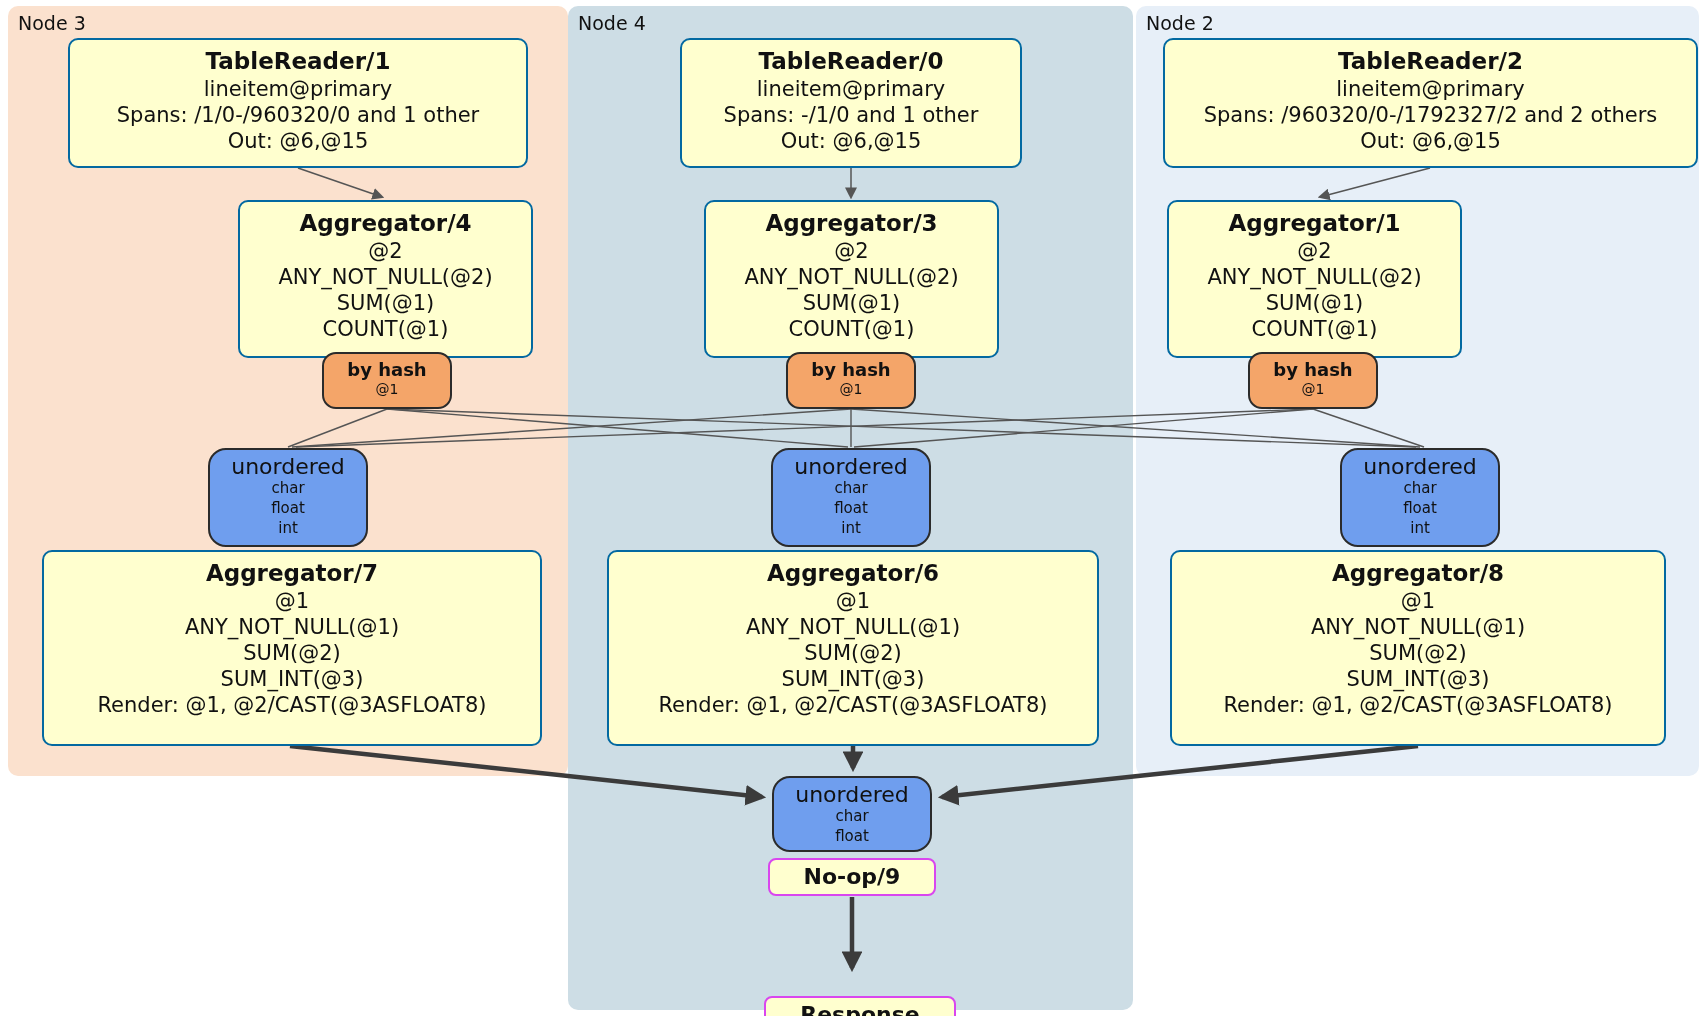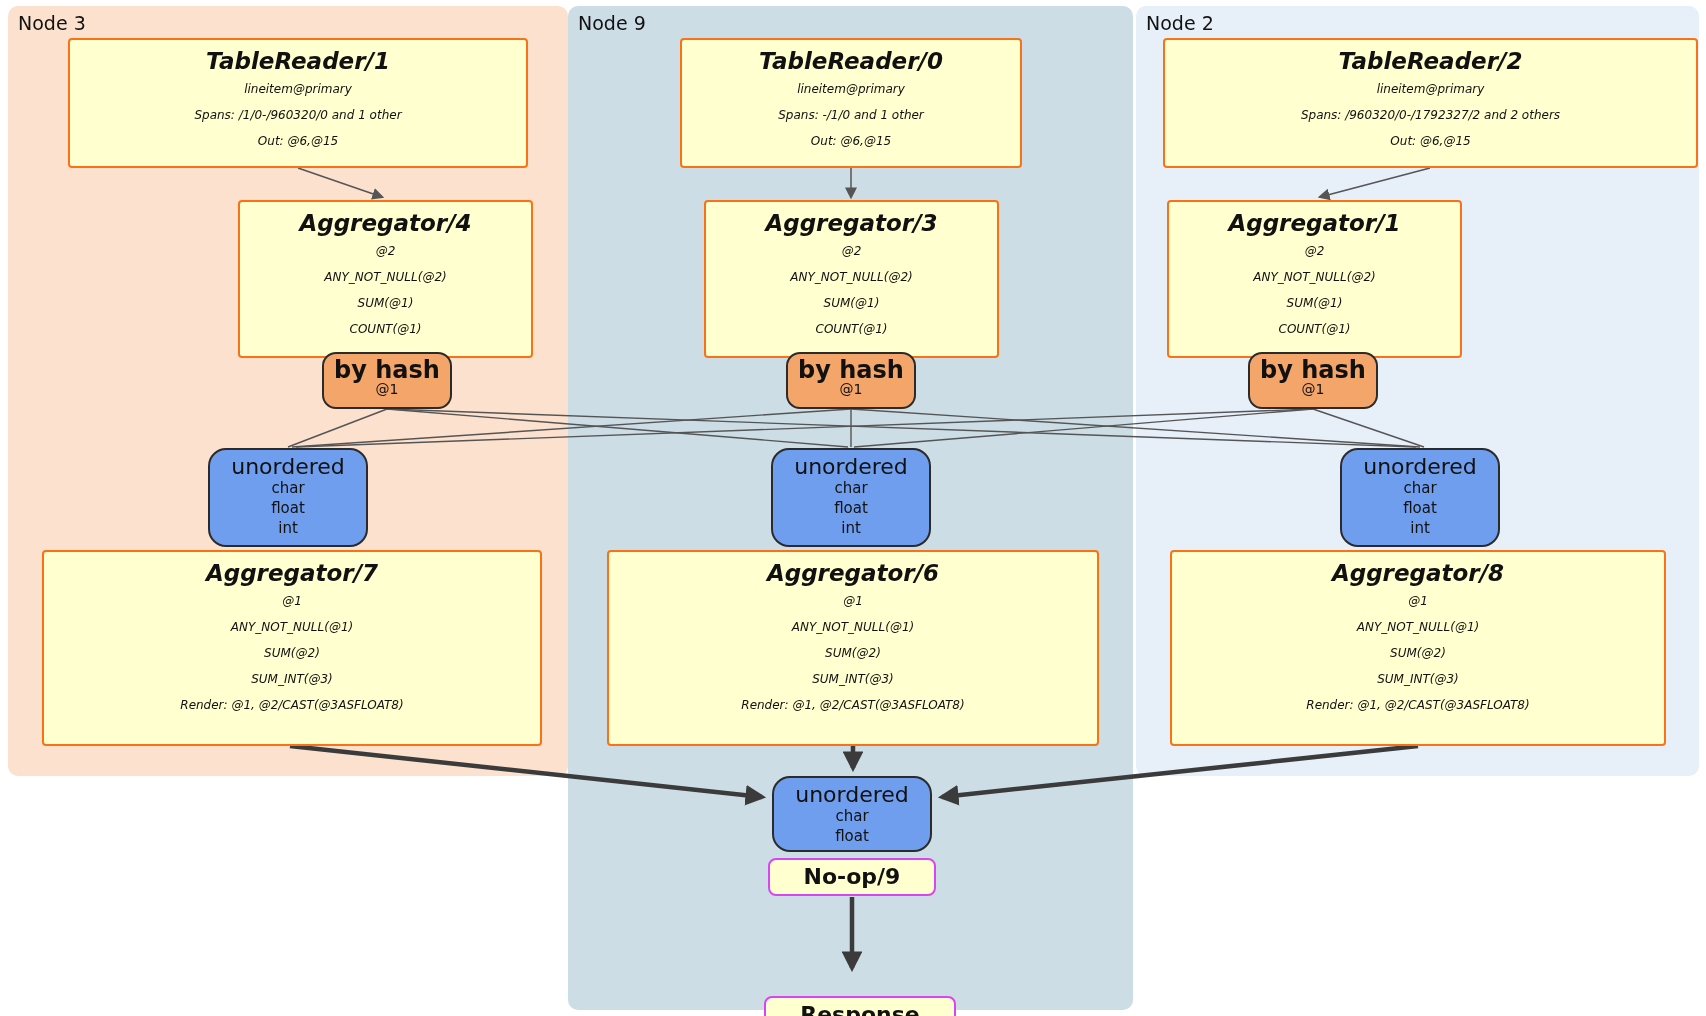--- a/index.html
+++ b/index.html
@@ -8,31 +8,31 @@
     font-family:"DejaVu Sans","Liberation Sans",sans-serif; color:#111;
   }
   .region { position:absolute; border-radius:10px; }
   #region-node3 { left:8px;   top:6px; width:560px; height:770px;  background:var(--bg-node3,#fbe1ce); }
   #region-node1 { left:568px; top:6px; width:565px; height:1004px; background:var(--bg-node1,#cddde5); }
   #region-node2 { left:1136px;top:6px; width:563px; height:770px;  background:var(--bg-node2,#e7eff8); }
   .region-label { position:absolute; top:6px; left:10px; font-size:19px; }
   .edges { position:absolute; left:0; top:0; pointer-events:none; }
   .procbox {
     position:absolute; box-sizing:border-box; text-align:center;
-    background:var(--box-yellow,#ffffcf); border:2px solid #f97316; border-radius:4px;
-    padding-top:6px; white-space:nowrap;font-style:italic;
+    background:var(--box-yellow,#ffffcf); border:2px solid #0369a1; border-radius:10px;
+    padding-top:6px; white-space:nowrap;
   }
   .procbox .title { font-weight:bold; font-size:23px; line-height:30px; }
-  .procbox .line  { font-size:12px; line-height:26px; }
+  .procbox .line  { font-size:21px; line-height:26px; }
   .router {
     position:absolute; box-sizing:border-box; text-align:center;
     background:var(--router-orange,#f4a569); border:2px solid #2b2b2b; border-radius:14px;
     padding-top:5px;
   }
-  .router .title { font-weight:bold; font-size:24px; line-height:22px; }
+  .router .title { font-weight:bold; font-size:18px; line-height:22px; }
   .router .sub   { font-size:14px; line-height:17px; }
   .sync {
     position:absolute; box-sizing:border-box; text-align:center;
     background:var(--sync-blue,#6f9eee); border:2px solid #2b2b2b; border-radius:18px;
     padding-top:5px;
   }
   .sync .title { font-weight:normal; font-size:22px; line-height:23px; }
   .sync .line  { font-size:15px; line-height:20px; }
   .smallbox {
     position:absolute; box-sizing:border-box; text-align:center;
@@ -42,21 +42,21 @@
 </style>
 </head>
 <body>
 
 <div class="canvas">
 
   <div class="region" id="region-node3">
     <div class="region-label">Node 3</div>
   </div>
   <div class="region" id="region-node1">
-    <div class="region-label">Node 9</div>
+    <div class="region-label">Node 4</div>
   </div>
   <div class="region" id="region-node2">
     <div class="region-label">Node 2</div>
   </div>
 
   <svg class="edges" width="1706" height="1016">
     <defs>
       <marker id="arrow-thick" viewBox="0 0 10 10" refX="8" refY="5" markerWidth="4.6" markerHeight="4.6" orient="auto">
         <path d="M0,0 L10,5 L0,10 z" fill="#3b3b3b"></path>
       </marker>

